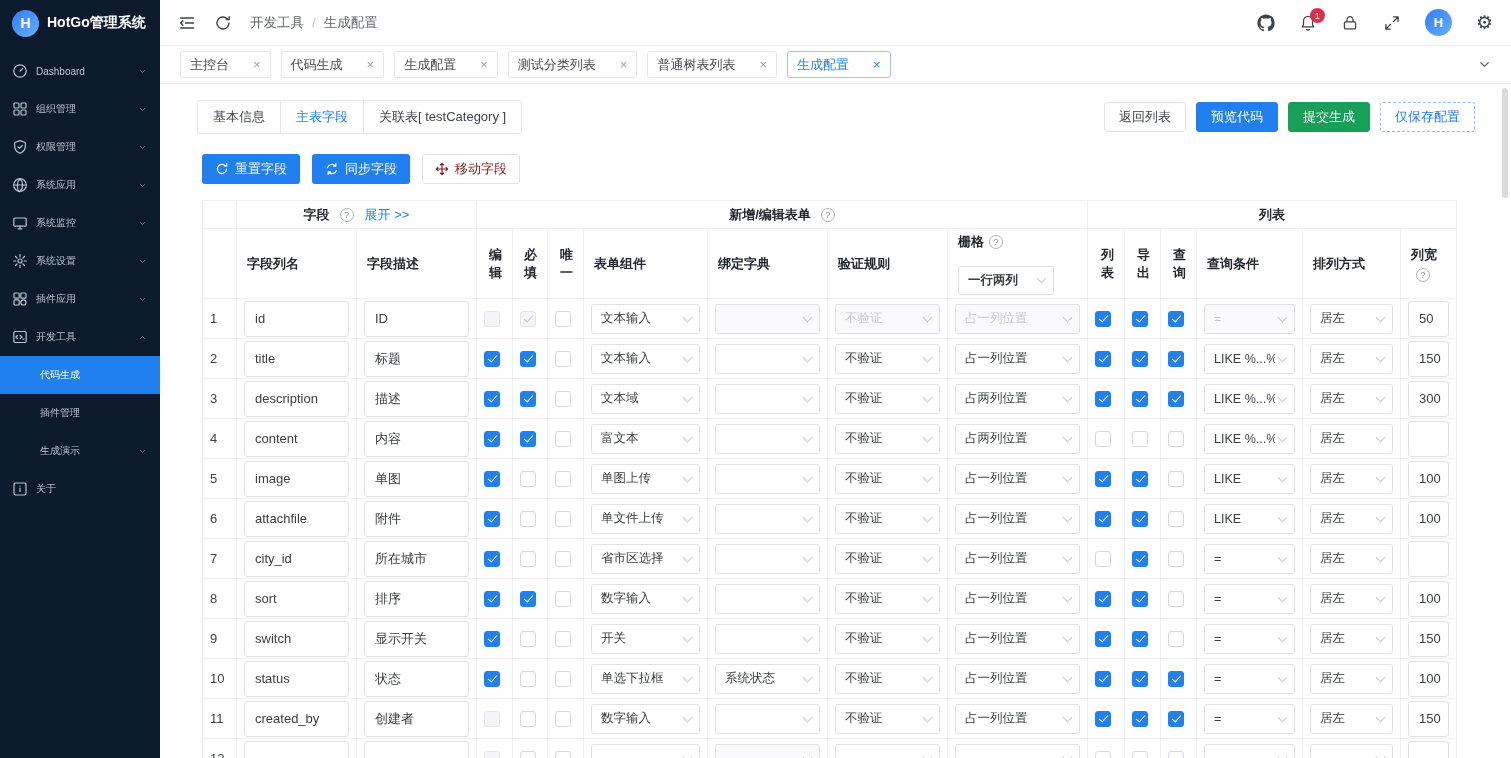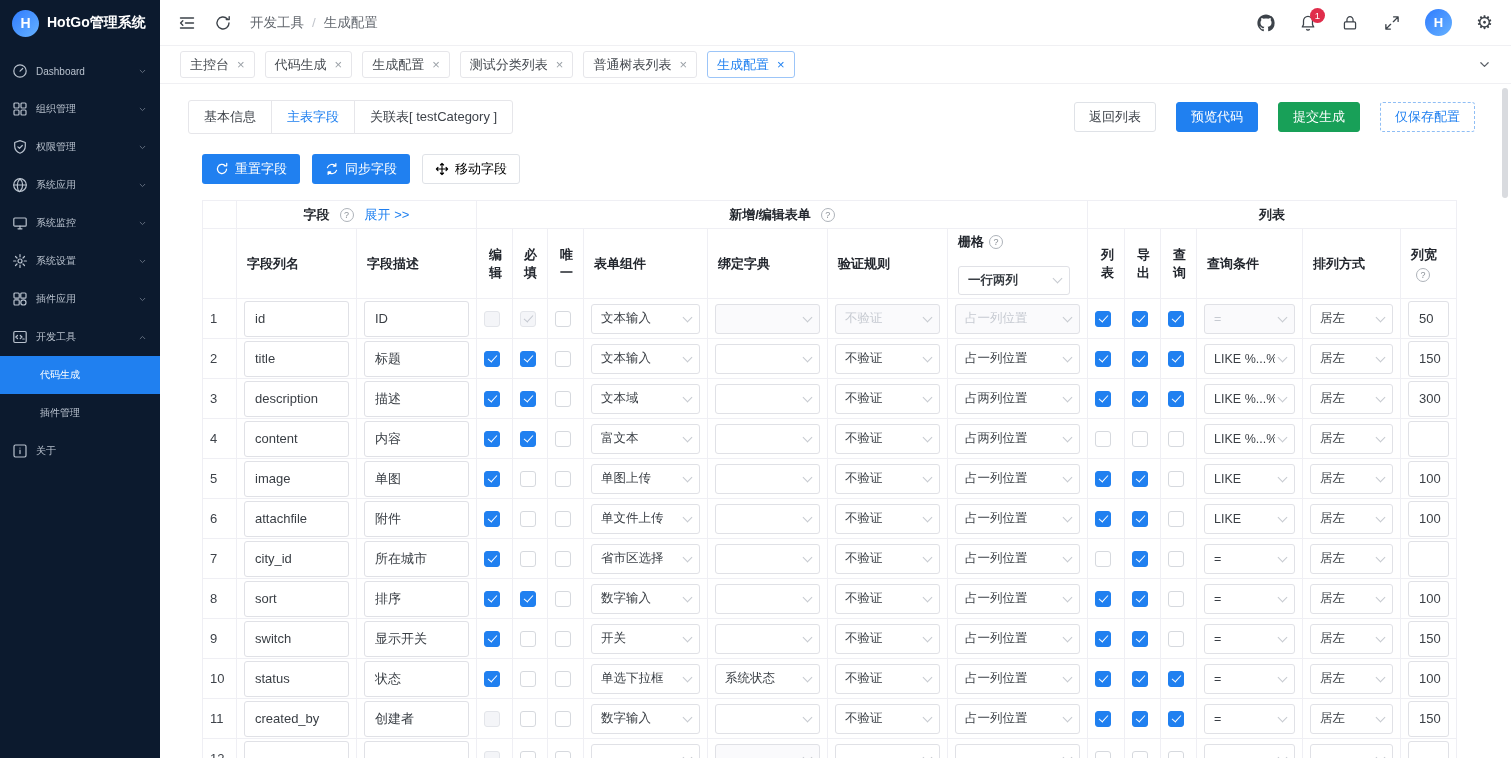--- a/index.html
+++ b/index.html
@@ -29,43 +29,43 @@
 .breadcrumb{display:flex;align-items:center;gap:8px;color:#62676e;font-size:13.5px}
 .bc-item{cursor:pointer}
 .bc-sep{color:#c2c6cc}
 .tb-right{margin-left:auto;display:flex;align-items:center;gap:24px}
 .badge{position:absolute;top:-6px;right:-8px;background:#e02d4b;color:#fff;border-radius:8px;min-width:15px;height:15px;font-size:9.5px;font-style:normal;display:flex;align-items:center;justify-content:center;padding:0 3px}
 .avatar{width:27px;height:27px;border-radius:50%;background:linear-gradient(135deg,#2f7bff,#66b2ff);color:#fff;display:flex;align-items:center;justify-content:center;font-size:13px;font-weight:bold;cursor:pointer;flex-shrink:0}
 .gear{font-size:19px;line-height:1;width:auto}
 
 .tabbar{height:38px;display:flex;align-items:center;padding:0 14px 0 20px;border-bottom:1px solid #f0f0f3;background:#fff;flex-shrink:0}
 .chips{display:flex;gap:10px;flex:1;overflow:hidden}
-.chip{height:27px;display:inline-flex;align-items:center;gap:8px;padding:0 9px;border:1px solid #e6e6ea;border-radius:3px;font-size:13px;color:#44494f;cursor:pointer;background:#fff;white-space:nowrap}
+.chip{height:27px;display:inline-flex;align-items:center;gap:24px;padding:0 9px;border:1px solid #e6e6ea;border-radius:3px;font-size:13px;color:#44494f;cursor:pointer;background:#fff;white-space:nowrap}
 .chip .x{color:#9ba1a7;font-size:13px}
 .chip.active{color:#2080f0;border-color:#9cc5f8}
 .chip.active .x{color:#2080f0}
 .tab-more{width:26px;height:26px;display:flex;align-items:center;justify-content:center;color:#5a5f66;cursor:pointer}
 .tab-more svg{width:13px;height:13px}
 
 .content{flex:1;background:#fff;padding:16px 36px 0 24px;overflow:hidden;position:relative}
 .page-head{display:flex;align-items:center;justify-content:space-between}
 .card-tabs{display:flex}
 .card-tab{height:34px;display:flex;align-items:center;padding:0 15px;border:1px solid #e6e6ea;font-size:13px;color:#3e434a;cursor:pointer;background:#fff;margin-left:-1px;white-space:nowrap}
-.card-tab:first-child{border-radius:3px 0 0 3px;margin-left:4px}
+.card-tab:first-child{border-radius:3px 0 0 3px;margin-left:13px}
 .card-tab:last-child{border-radius:0 3px 3px 0}
 .card-tab.active{color:#2080f0}
-.head-actions{display:flex;gap:20px}
+.head-actions{display:flex;gap:10px}
 .btn{height:30px;padding:0 14px;border-radius:3px;border:1px solid #dfe2e7;background:#fff;font-size:13px;color:#3e434a;cursor:pointer;font-family:inherit;white-space:nowrap}
 .btn.primary{background:#2080f0;border-color:#2080f0;color:#fff}
 .btn.success{background:#18a058;border-color:#18a058;color:#fff}
 .btn.dashed{border:1px dashed #8fbef5;color:#2080f0}
 .toolbar{margin:20px 0 0 18px;display:flex;gap:12px}
 .tbtn{height:30px;padding:0 12px;border-radius:3px;display:inline-flex;align-items:center;gap:6px;font-size:13px;cursor:pointer;border:1px solid transparent;font-family:inherit}
 .tbtn.primary{background:#2080f0;color:#fff}
-.tbtn.default{background:#fff;border-color:#dfe2e7;color:#000000}
+.tbtn.default{background:#fff;border-color:#dfe2e7;color:#7f1d1d}
 .tbtn .ic{width:14px;height:14px;display:inline-flex}
 .tbtn .ic svg{width:100%;height:100%}
 
 .table-wrap{margin:16px 0 0 18px}
 table.t{border-collapse:collapse;table-layout:fixed;width:1254px}
 .t th,.t td{border:1px solid #efeff4;overflow:hidden}
 .t thead th{font-weight:600;color:#23272e;font-size:13px;padding:0 10px;background:#fff}
 .group-row th{height:28px}
 .group-row .g{text-align:center}
 .g-inner{display:inline-flex;align-items:center;gap:5px;justify-content:center}
@@ -78,21 +78,21 @@
 .col-grid{padding-top:10px;padding-bottom:10px}
 .col-grid .grid-label{display:flex;align-items:center;margin-bottom:15px}
 .t tbody td{height:40px;padding:0 7px;text-align:left;background:#fff}
 td.c-idx{text-align:center;color:#3e434a}
 td.c-cb{text-align:center}
 .input{height:36px;border:1px solid #e0e1e6;border-radius:3px;display:flex;align-items:center;padding:0 10px;font-size:13px;color:#393e44;background:#fff;width:100%;white-space:nowrap;overflow:hidden}
 .select{height:30px;border:1px solid #e0e1e6;border-radius:3px;display:flex;align-items:center;justify-content:space-between;padding:0 8px 0 9px;font-size:12.5px;color:#393e44;background:#fff;cursor:pointer;width:100%}
 .select .sv{white-space:nowrap;overflow:hidden}
 .select .arr{width:7px;height:7px;border-right:1.3px solid #c6cad0;border-bottom:1.3px solid #c6cad0;transform:rotate(45deg);margin-top:-3px;flex-shrink:0;margin-left:4px}
 .select.dis{background:#fafafc;color:#c6cad1}
-.select.sm{width:112px;height:29px}
+.select.sm{width:96px;height:29px}
 .cb{width:16px;height:16px;border:1px solid #d6d9de;border-radius:3px;display:inline-block;background:#fff;position:relative;cursor:pointer;vertical-align:middle}
 .cb.on{background:#2080f0;border-color:#2080f0}
 .cb.on::after{content:"";position:absolute;left:4.6px;top:1.6px;width:4px;height:8px;border-right:1.7px solid #fff;border-bottom:1.7px solid #fff;transform:rotate(42deg)}
 .cb.dis{background:#f4f5f8;border-color:#e3e5ea}
 .cb.on.dis{background:#f4f5f8;border-color:#e3e5ea}
 .cb.on.dis::after{border-color:#c3c7cf}
 .scroll-thumb{position:fixed;right:3px;top:88px;width:6px;height:110px;border-radius:3px;background:#d9dbdf;cursor:pointer}
 </style>
 </head>
 <body>
@@ -218,20 +218,28 @@
             <svg viewBox="0 0 16 16" fill="none" stroke="currentColor" stroke-width="1.4" stroke-linecap="round" stroke-linejoin="round">
               <path d="M4.6 6.2L8 9.6l3.4-3.4"></path>
             </svg>
           </span>
         </div>
         <div class="side-item child active">
           <span class="s-label">代码生成</span>
         </div>
         <div class="side-item child">
           <span class="s-label">插件管理</span>
+        </div>
+        <div class="side-item child">
+          <span class="s-label">生成演示</span>
+          <span class="s-arrow down">
+            <svg viewBox="0 0 16 16" fill="none" stroke="currentColor" stroke-width="1.4" stroke-linecap="round" stroke-linejoin="round">
+              <path d="M4.6 6.2L8 9.6l3.4-3.4"></path>
+            </svg>
+          </span>
         </div>
         <div class="side-item">
           <span class="s-icon">
             <svg viewBox="0 0 16 16" fill="none" stroke="currentColor" stroke-width="1.2" stroke-linecap="round" stroke-linejoin="round">
               <rect x="2" y="2" width="12" height="12" rx="1.4"></rect>
               <path d="M8 7.2v3.4M8 5v.01"></path>
             </svg>
           </span>
           <span class="s-label">关于</span>
         </div>

